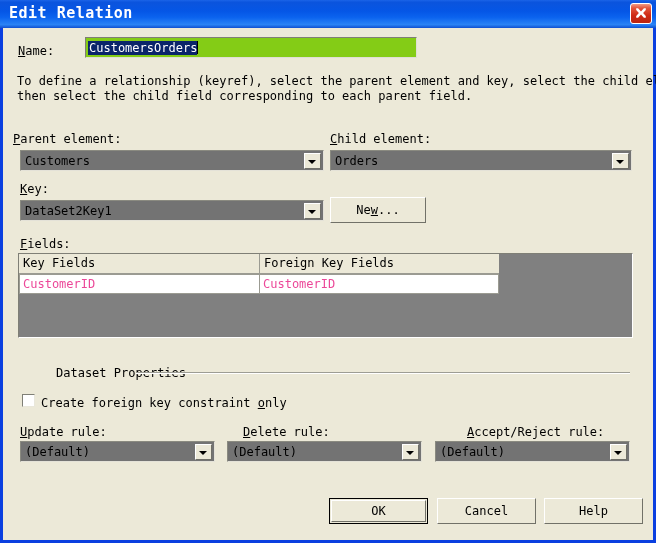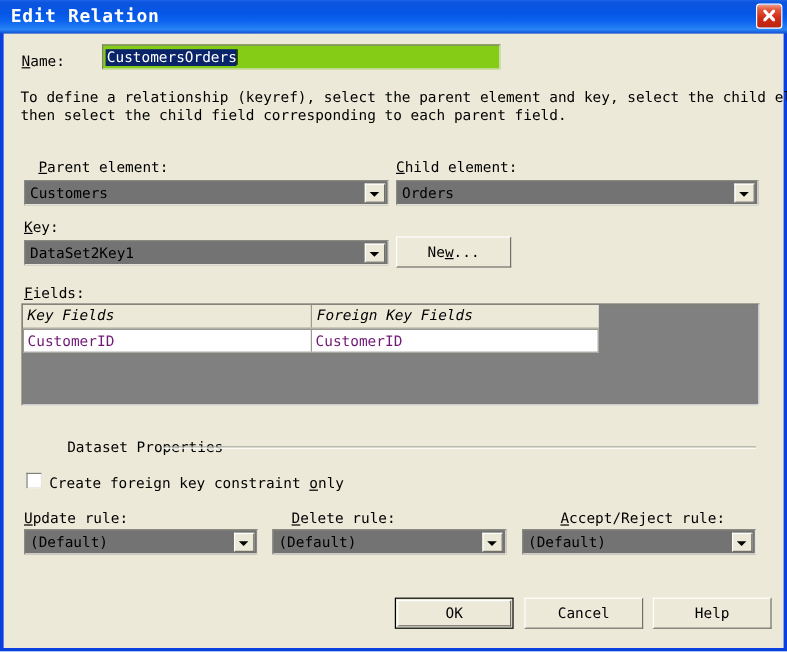--- a/index.html
+++ b/index.html
@@ -211,21 +211,20 @@
     box-sizing: border-box;
     overflow: hidden;
   }
   .grid-header {
     position: absolute;
     left: 0; top: 0;
     height: 20px;
     background: #ece9d8;
     box-sizing: border-box;
     border-bottom: 1px solid #9b9b92;
-    font-style: italic;
   }
   .grid-hcell {
     position: absolute;
     top: 0;
     height: 19px;
     font-family: "DejaVu Sans Mono", "Liberation Mono", monospace;
     font-size: 12px;
     color: #000000;
     line-height: 19px;
     padding-left: 4px;
@@ -240,21 +239,21 @@
     box-sizing: border-box;
     border: 1px solid #9b9b92;
     cursor: default;
   }
   .grid-cell {
     position: absolute;
     top: 0;
     height: 18px;
     font-family: "DejaVu Sans Mono", "Liberation Mono", monospace;
     font-size: 12px;
-    color: #701a75;
+    color: #ec4899;
     line-height: 18px;
     padding-left: 3px;
     box-sizing: border-box;
     white-space: nowrap;
   }
   .grid-vsep {
     position: absolute;
     top: 0;
     width: 1px;
     background: #9b9b92;
@@ -302,21 +301,21 @@
     <div class="lbl" style="left:15px; top:16px;">
       <u>N</u><span>ame:</span>
     </div>
     <div class="textbox" style="left:82px; top:9px; width:332px; height:21px;">
       <span class="inner"><span class="sel">CustomersOrders</span><span class="caret"></span></span>
     </div>
 
     <div class="desc" style="left:14px; top:46px;">To define a relationship (keyref), select the parent element and key, select the child element, and</div>
     <div class="desc" style="left:14px; top:61px;">then select the child field corresponding to each parent field.</div>
 
-    <div class="lbl" style="left:29px; top:104px;">
+    <div class="lbl" style="left:10px; top:104px;">
       <u>P</u><span>arent element:</span>
     </div>
     <div class="combo" style="left:17px; top:122px; width:304px; height:21px;">
       <span class="val">Customers</span>
       <span class="arrowbtn"></span>
     </div>
 
     <div class="lbl" style="left:327px; top:104px;">
       <u>C</u><span>hild element:</span>
     </div>

